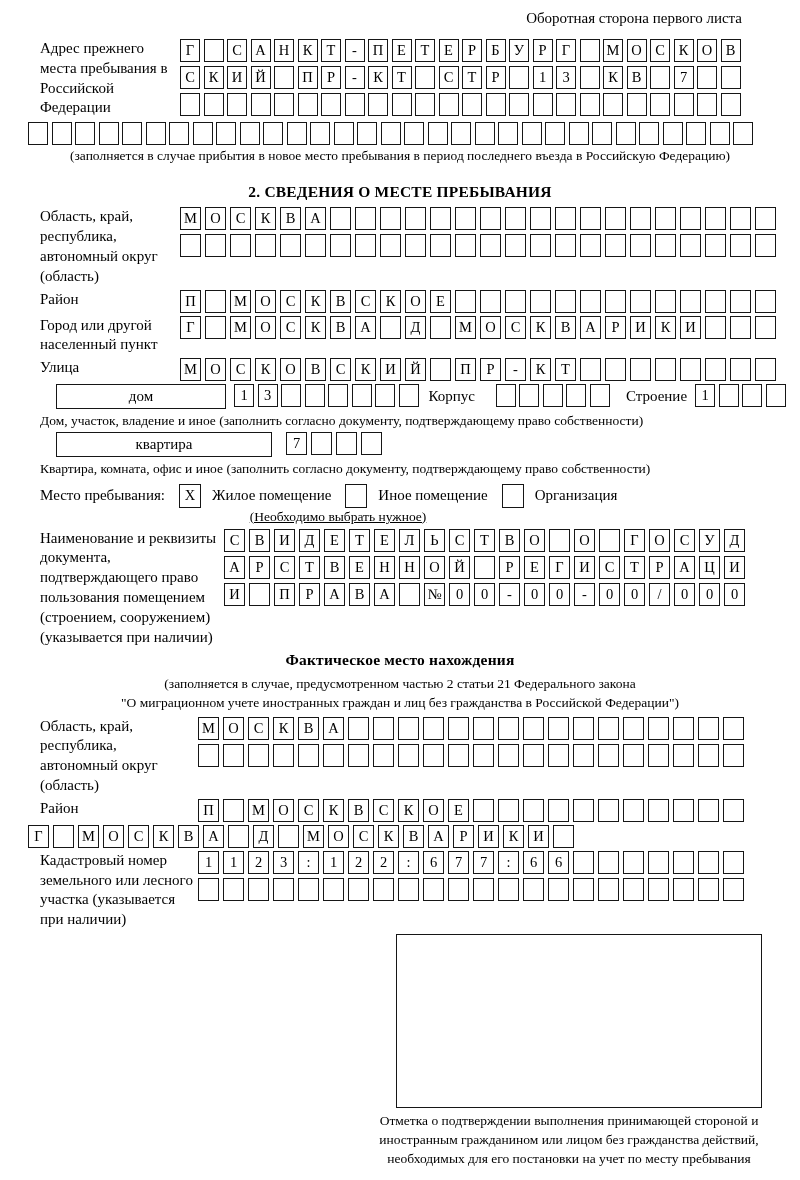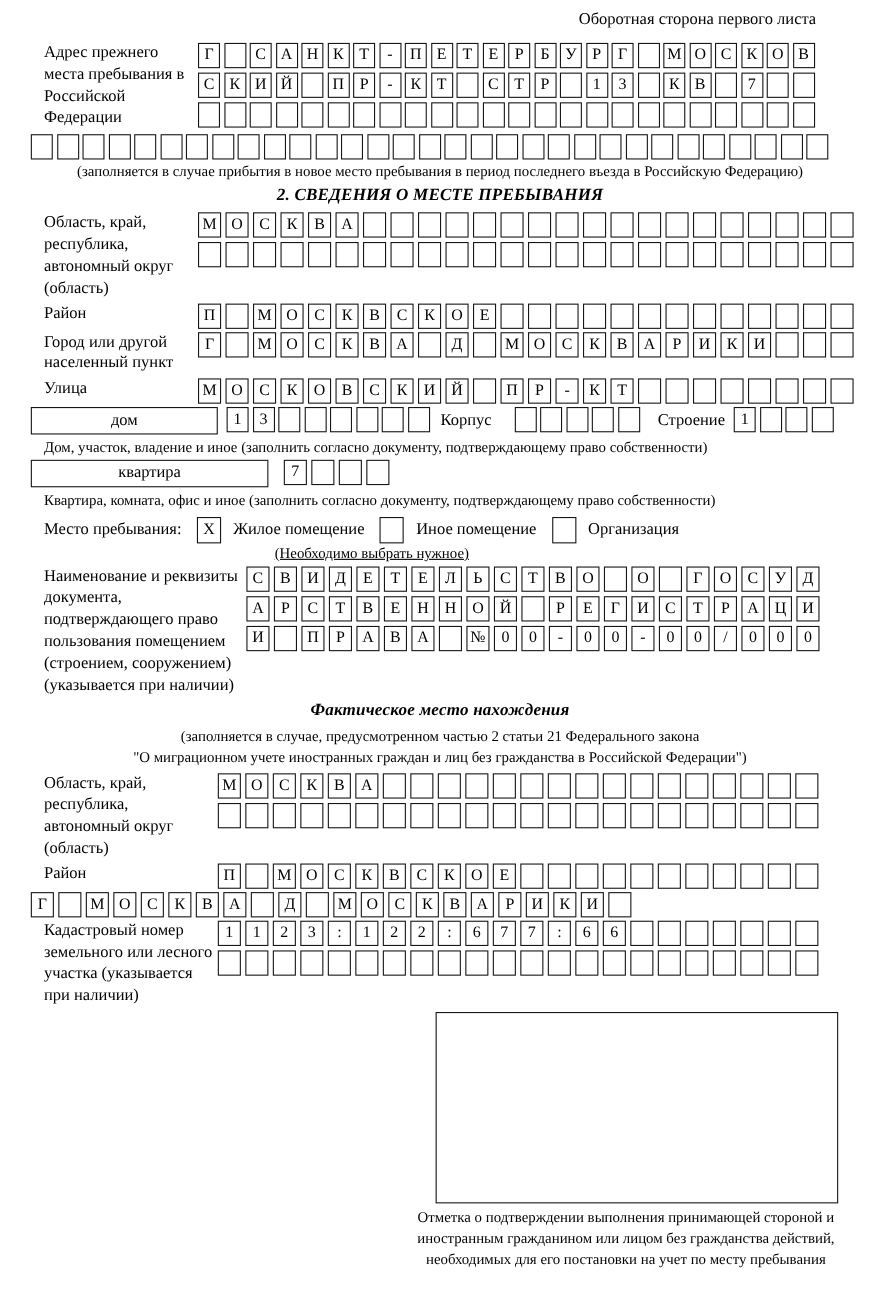--- a/index.html
+++ b/index.html
@@ -25,29 +25,29 @@
     flex:0 0 auto; width:20px; height:23px;
     border:1.6px solid #161616;
     display:flex; align-items:center; justify-content:center;
     font-size:14.5px; background:#fff;
   }
   .row-b { gap:4px; }
   .row-b .cell { width:21px; }
   .fullrow { margin-top:4px; }
 
   .cap { font-size:13.5px; line-height:1.35; }
-  .cap-center { text-align:center; margin:2px 0 4px 0; }
+  .cap-center { text-align:center; margin:2px 0 18px 0; }
   .cap-left { padding-left:12px; margin:1px 0 2px 0; }
 
-  .sect-title { text-align:center; font-weight:bold; font-size:15.5px; margin:4px 0 6px 0; letter-spacing:.2px;font-style:italic; }
+  .sect-title { text-align:center; font-weight:bold; font-size:15.5px; margin:4px 0 6px 0; letter-spacing:.2px; }
 
   .namebox {
     flex:0 0 auto; border:1.6px solid #161616; height:25px;
     display:flex; align-items:center; justify-content:center;
-    font-size:15px; margin-left:0;
+    font-size:15px; margin-left:28px;
   }
   .namebox-house { width:170px; margin-right:8px; }
   .namebox-apt   { width:216px; margin-right:14px; }
   .inline-lbl { font-size:15px; line-height:25px; flex:0 0 auto; }
   .lbl-korpus   { margin-left:10px; margin-right:21px; }
   .lbl-stroenie { margin-left:16px; margin-right:8px; }
 
   .stay-row { display:flex; align-items:center; font-size:15px; padding-left:12px; margin:5px 0 1px 0; }
   .opt { display:flex; align-items:center; margin-left:14px; }
   .cbox { width:22px; height:24px; margin-right:11px; font-size:14.5px; }

